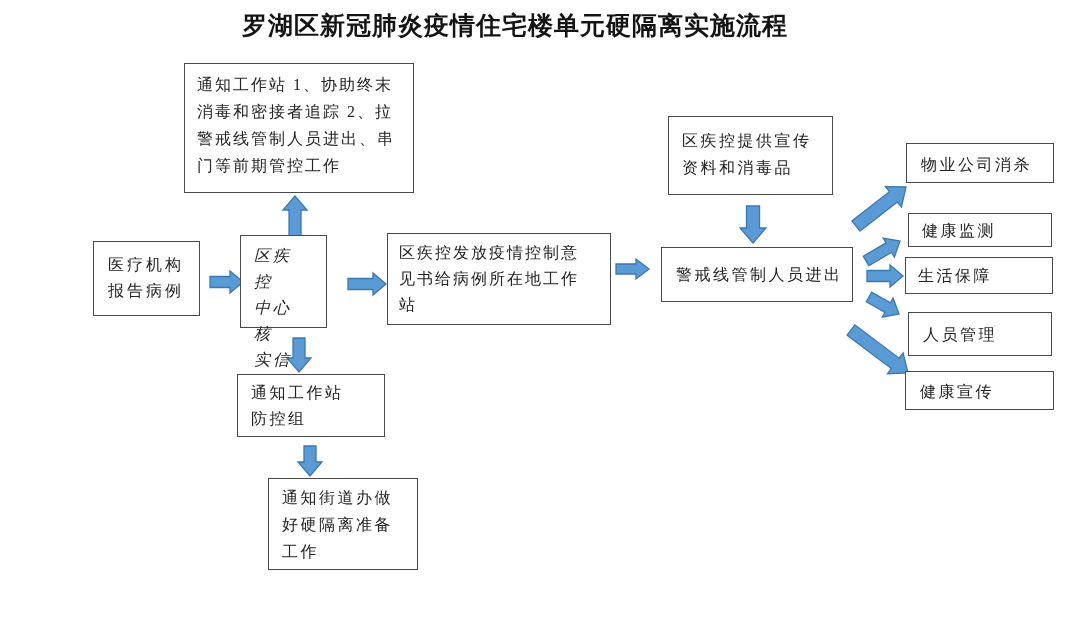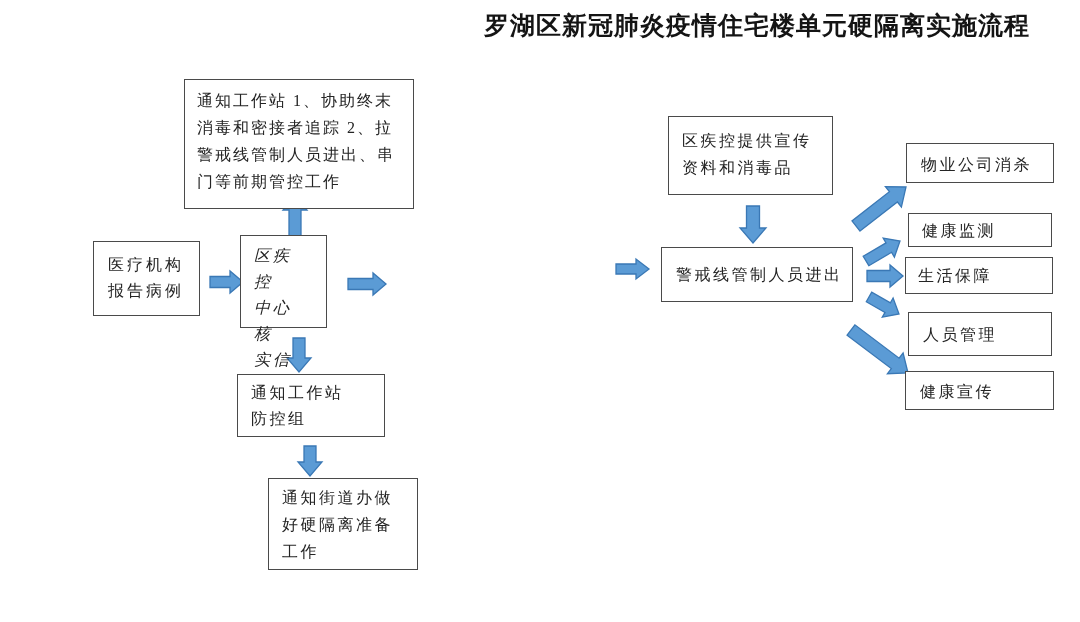--- a/index.html
+++ b/index.html
@@ -1,23 +1,23 @@
 <!DOCTYPE html>
 <html><head>
 <meta charset="utf-8">
 <style>
   html,body{margin:0;padding:0;background:#fff;}
   .canvas{position:relative;width:1080px;height:622px;background:#fff;overflow:hidden;
           font-family:"Liberation Serif","DejaVu Serif",serif;color:#242424;}
-  .title{position:absolute;left:0;top:9px;width:1030px;margin:0;text-align:right;
+  .title{position:absolute;left:0;top:9px;width:1030px;margin:0;text-align:center;
          font-size:25px;font-weight:bold;letter-spacing:1px;color:#141414;}
   .arrows{position:absolute;left:0;top:0;width:1080px;height:622px;pointer-events:none;}
   .box{position:absolute;background:#fff;border:1.5px solid #4a4a4a;box-sizing:border-box;
        font-size:16px;line-height:26px;letter-spacing:2.5px;white-space:pre-line;}
-  #boxA{left:184px;top:63px;width:230px;height:130px;padding:7px 8px 0 12px;line-height:27px;letter-spacing:2px;margin-top:16px;}
+  #boxA{left:184px;top:63px;width:230px;height:130px;padding:7px 8px 0 12px;line-height:27px;letter-spacing:2px;}
   #boxB{left:93px;top:241px;width:107px;height:75px;padding:10px 0 0 14px;letter-spacing:3px;}
   #boxC{left:240px;top:235px;width:87px;height:93px;padding:7px 16px 0 13px;letter-spacing:3px;font-style:italic;}
   #boxD{left:387px;top:233px;width:224px;height:92px;padding:6px 0 0 11px;letter-spacing:2px;}
   #boxE{left:661px;top:247px;width:192px;height:55px;padding:14px 0 0 14px;}
   #boxF{left:668px;top:116px;width:165px;height:79px;padding:10px 0 0 13px;line-height:27px;font-family:Liberation Serif, serif;}
   #boxG{left:237px;top:374px;width:148px;height:63px;padding:5px 0 0 13px;}
   #boxH{left:240px;top:478px;width:150px;height:92px;padding:5px 0 0 13px;line-height:27px;margin-left:28px;}
   #boxR1{left:906px;top:143px;width:148px;height:40px;padding:8px 0 0 14px;}
   #boxR2{left:908px;top:213px;width:144px;height:34px;padding:4px 0 0 13px;}
   #boxR3{left:905px;top:257px;width:148px;height:37px;padding:5px 0 0 12px;}
@@ -47,20 +47,23 @@
 
   <div class="box" id="boxA">通知工作站 1、协助终末
 消毒和密接者追踪 2、拉
 警戒线管制人员进出、串
 门等前期管控工作</div>
   <div class="box" id="boxB">医疗机构
 报告病例</div>
   <div class="box" id="boxC">区疾控
 中心核
 实信息</div>
+  <div class="box" id="boxD">区疾控发放疫情控制意
+见书给病例所在地工作
+站</div>
   <div class="box" id="boxE">警戒线管制人员进出</div>
   <div class="box" id="boxF">区疾控提供宣传
 资料和消毒品</div>
   <div class="box" id="boxG">通知工作站
 防控组</div>
   <div class="box" id="boxH">通知街道办做
 好硬隔离准备
 工作</div>
   <div class="box" id="boxR1">物业公司消杀</div>
   <div class="box" id="boxR2">健康监测</div>

